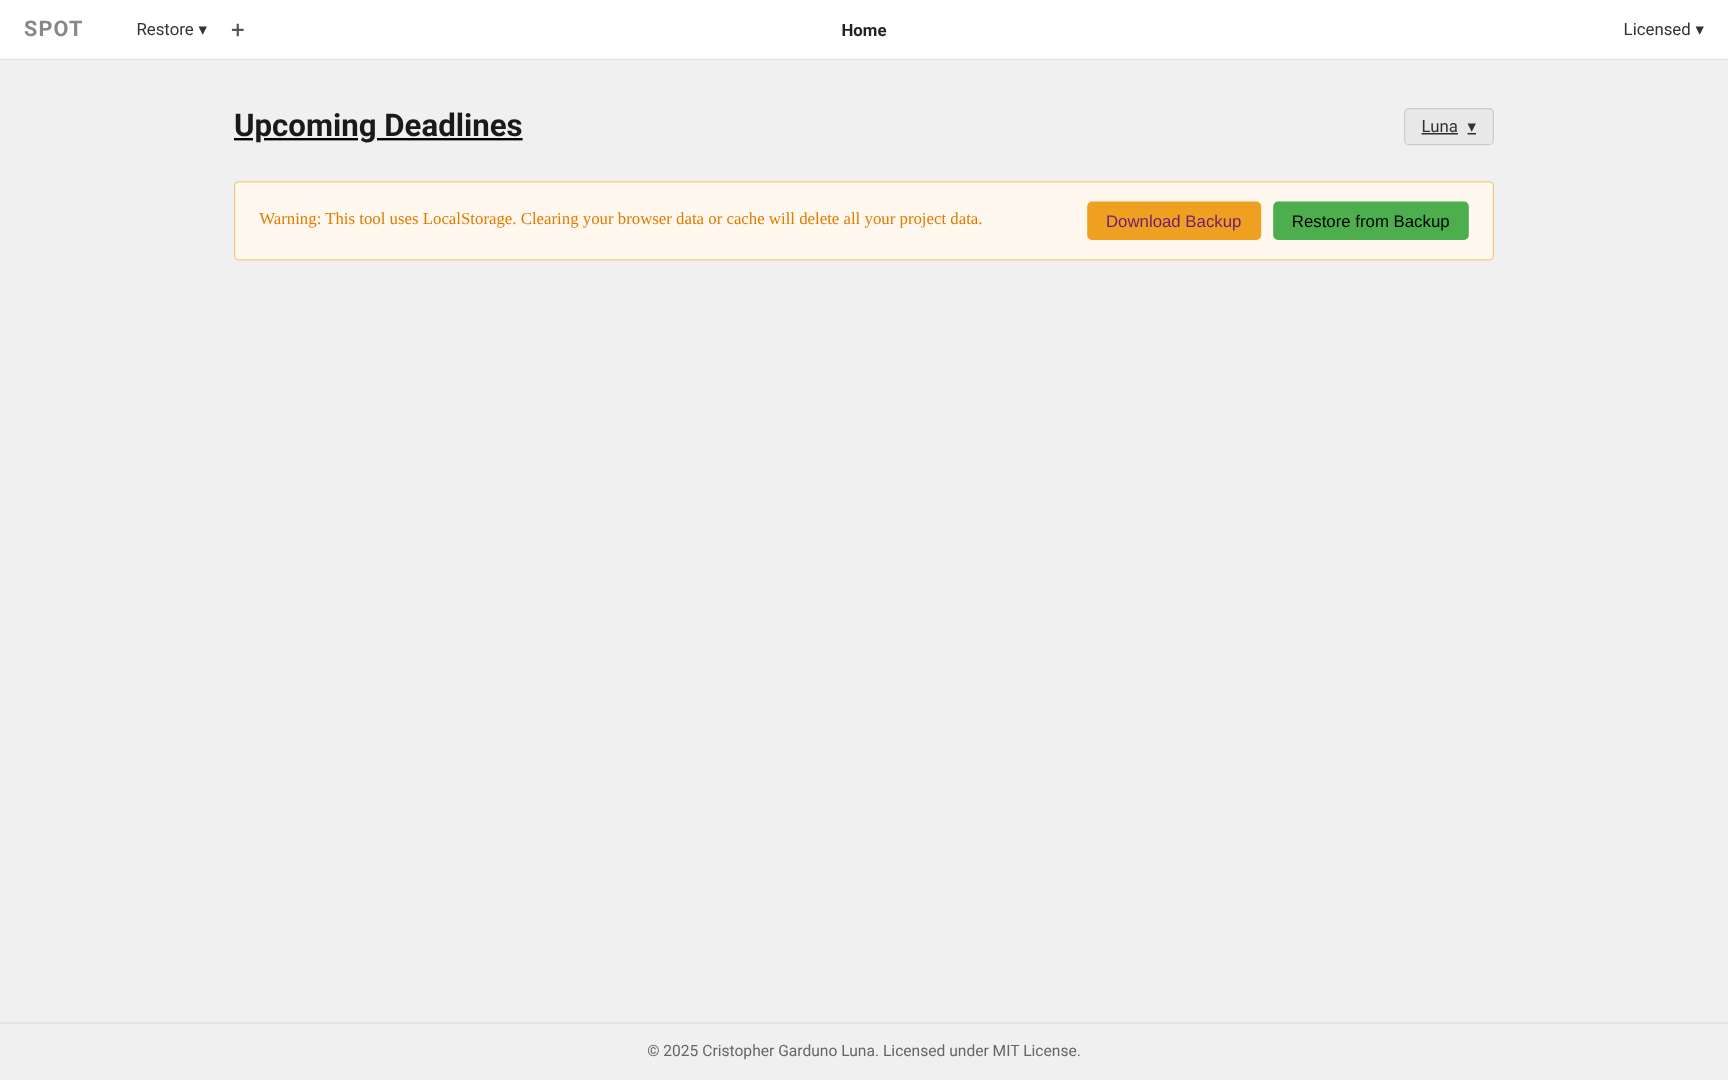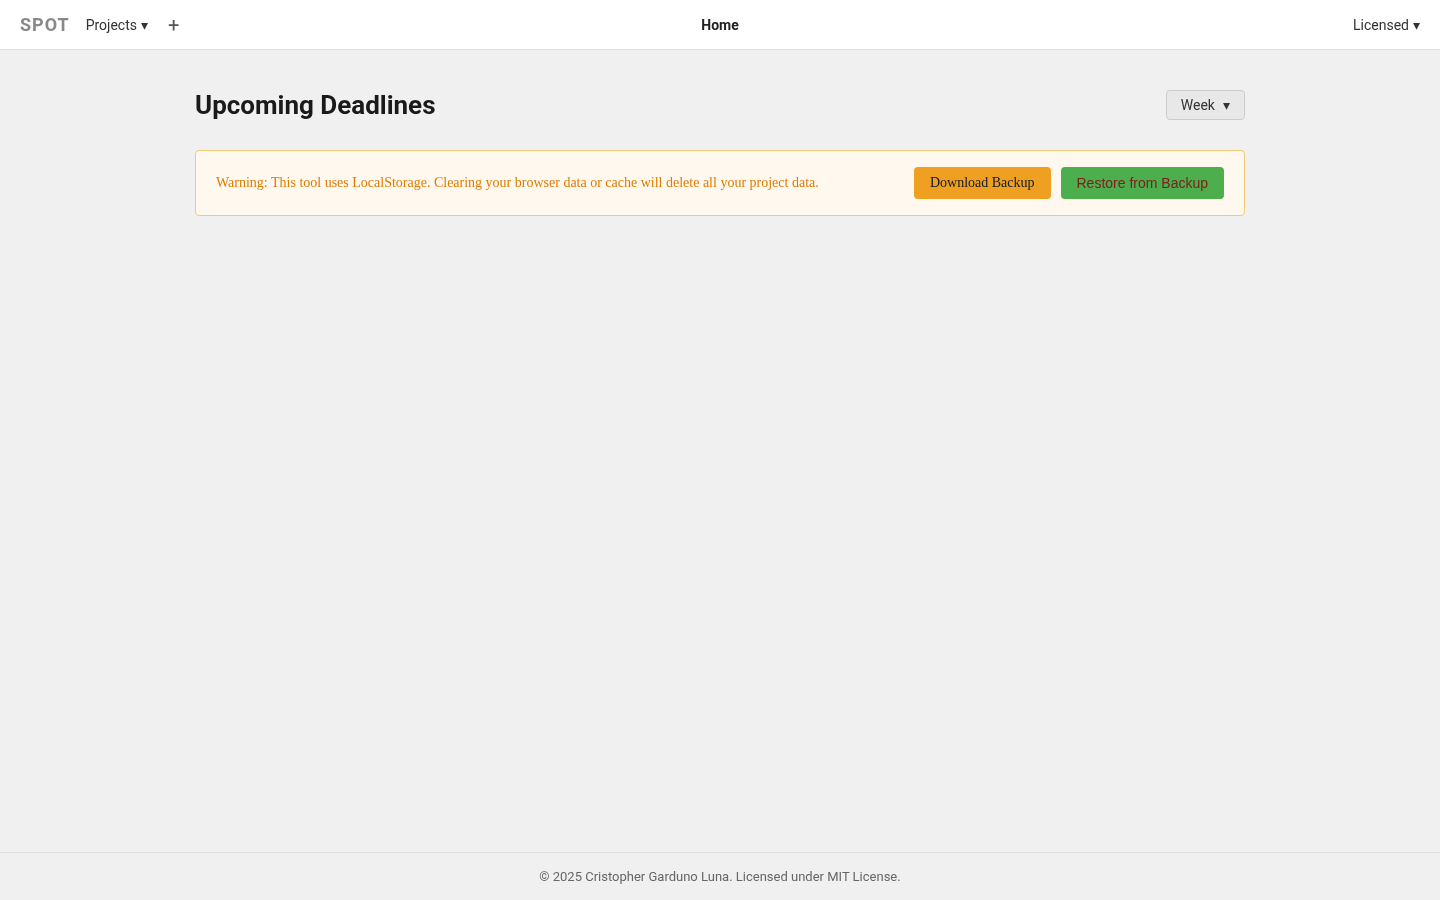--- a/index.html
+++ b/index.html
@@ -25,21 +25,21 @@
       padding: 0 20px;
       height: 50px;
       position: relative;
     }
 
     .nav-logo {
       font-size: 18px;
       font-weight: bold;
       color: #888888;
       letter-spacing: 1px;
-      margin-right: 16px;
+      margin-right: 44px;
     }
 
     .nav-left {
       display: flex;
       align-items: center;
       gap: 20px;
     }
 
     .nav-item {
       font-size: 14px;
@@ -88,20 +88,21 @@
     .main-content {
       flex: 1;
       padding: 40px 195px;
     }
 
     .page-header {
       display: flex;
       align-items: flex-start;
       justify-content: space-between;
       margin-bottom: 30px;
+      text-decoration: underline;
     }
 
     .page-title {
       font-size: 26px;
       font-weight: bold;
       color: #1a1a1a;
     }
 
     .week-selector {
       background-color: #e8e8e8;
@@ -136,33 +137,32 @@
     }
 
     .warning-actions {
       display: flex;
       gap: 10px;
       flex-shrink: 0;
     }
 
     .btn-download {
       background-color: #f0a020;
-      color: #0f172a;
+      color: #701a75;
       border: none;
       border-radius: 4px;
       padding: 8px 16px;
       font-size: 14px;
       cursor: pointer;
       white-space: nowrap;
-      font-family: Liberation Serif, serif;
     }
 
     .btn-restore {
       background-color: #4cae4c;
-      color: #7f1d1d;
+      color: #000000;
       border: none;
       border-radius: 4px;
       padding: 8px 16px;
       font-size: 14px;
       cursor: pointer;
       white-space: nowrap;
     }
 
     
     footer {
@@ -174,41 +174,41 @@
       border-top: 1px solid #e0e0e0;
     }
   </style>
 </head>
 <body>
 
 <nav>
   <span class="nav-logo">SPOT</span>
   <div class="nav-left">
     <div class="nav-item">
-      <span>Projects</span>
+      <span>Restore</span>
       <span>▾</span>
     </div>
     <div class="nav-add">+</div>
   </div>
   <div class="nav-center">
     <span class="nav-home">Home</span>
   </div>
   <div class="nav-right">
     <div class="nav-archive nav-item">
       <span>Licensed</span>
       <span>▾</span>
     </div>
   </div>
 </nav>
 
 <div class="main-content">
   <div class="page-header">
     <h1 class="page-title">Upcoming Deadlines</h1>
     <div class="week-selector">
-      <span>Week</span>
+      <span>Luna</span>
       <span>▾</span>
     </div>
   </div>
 
   <div class="warning-banner">
     <span class="warning-text">Warning: This tool uses LocalStorage. Clearing your browser data or cache will delete all your project data.</span>
     <div class="warning-actions">
       <button class="btn-download">Download Backup</button>
       <button class="btn-restore">Restore from Backup</button>
     </div>

